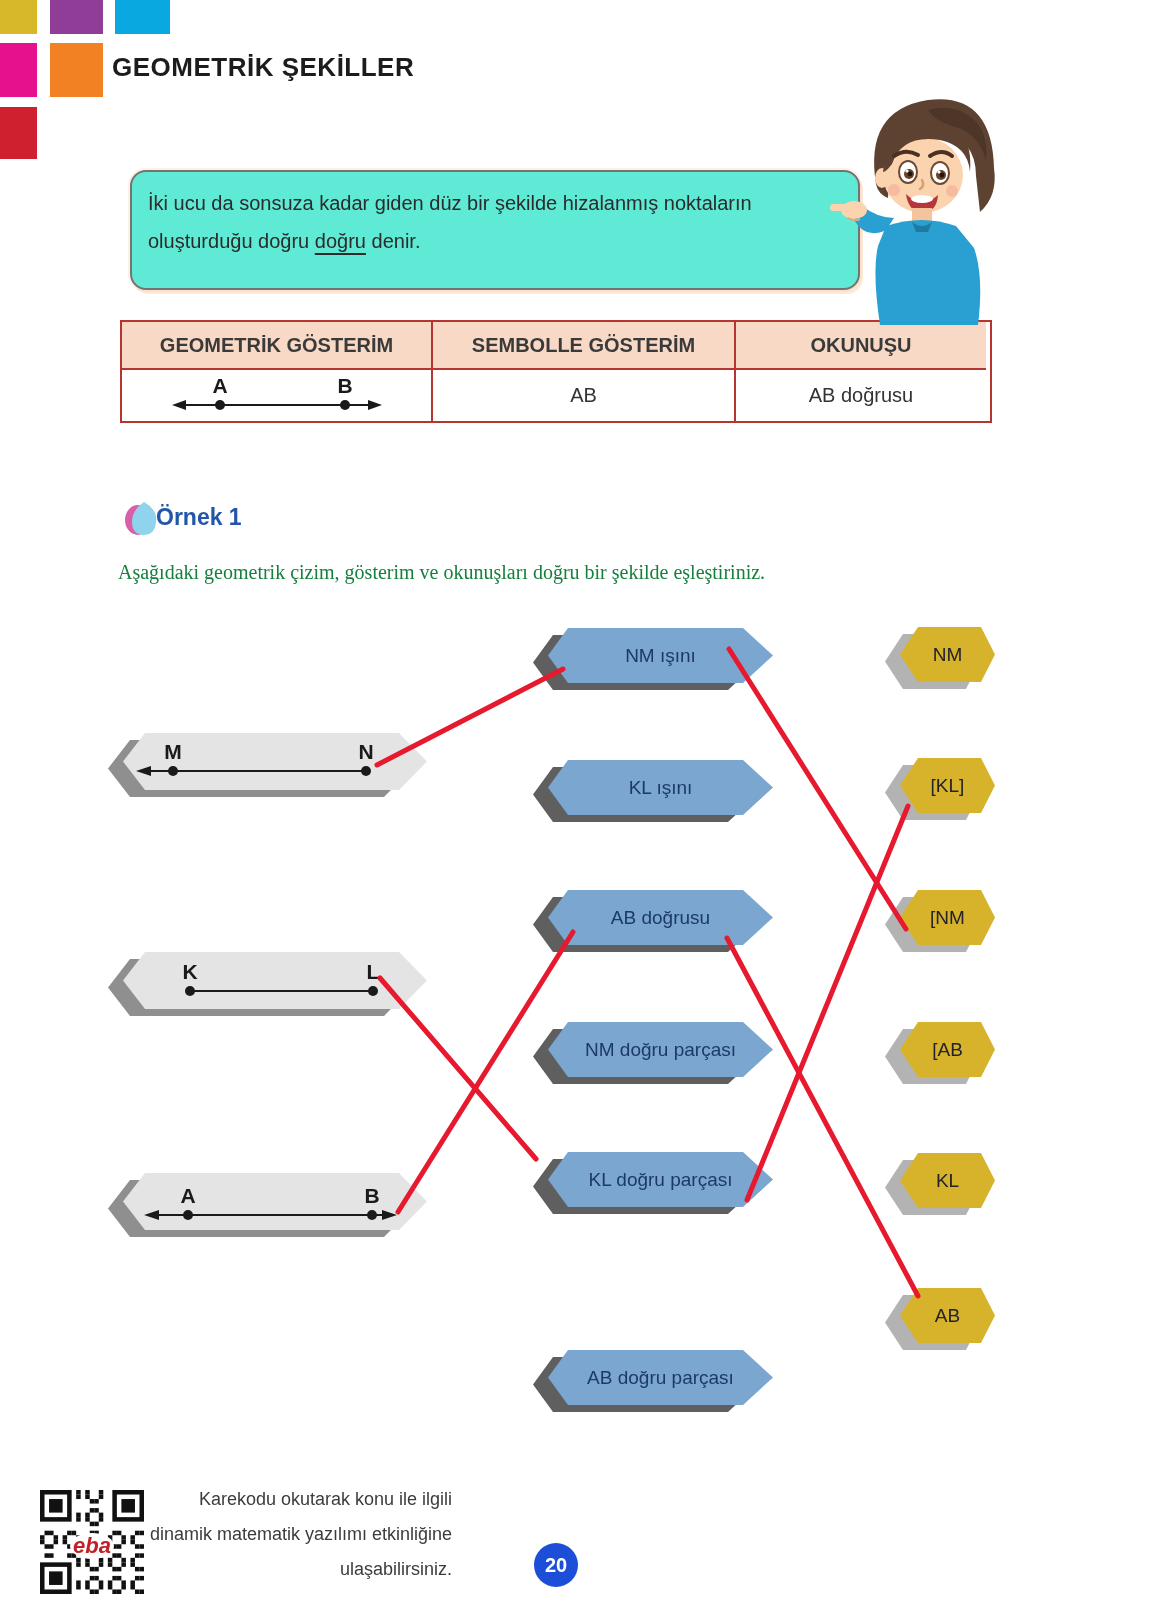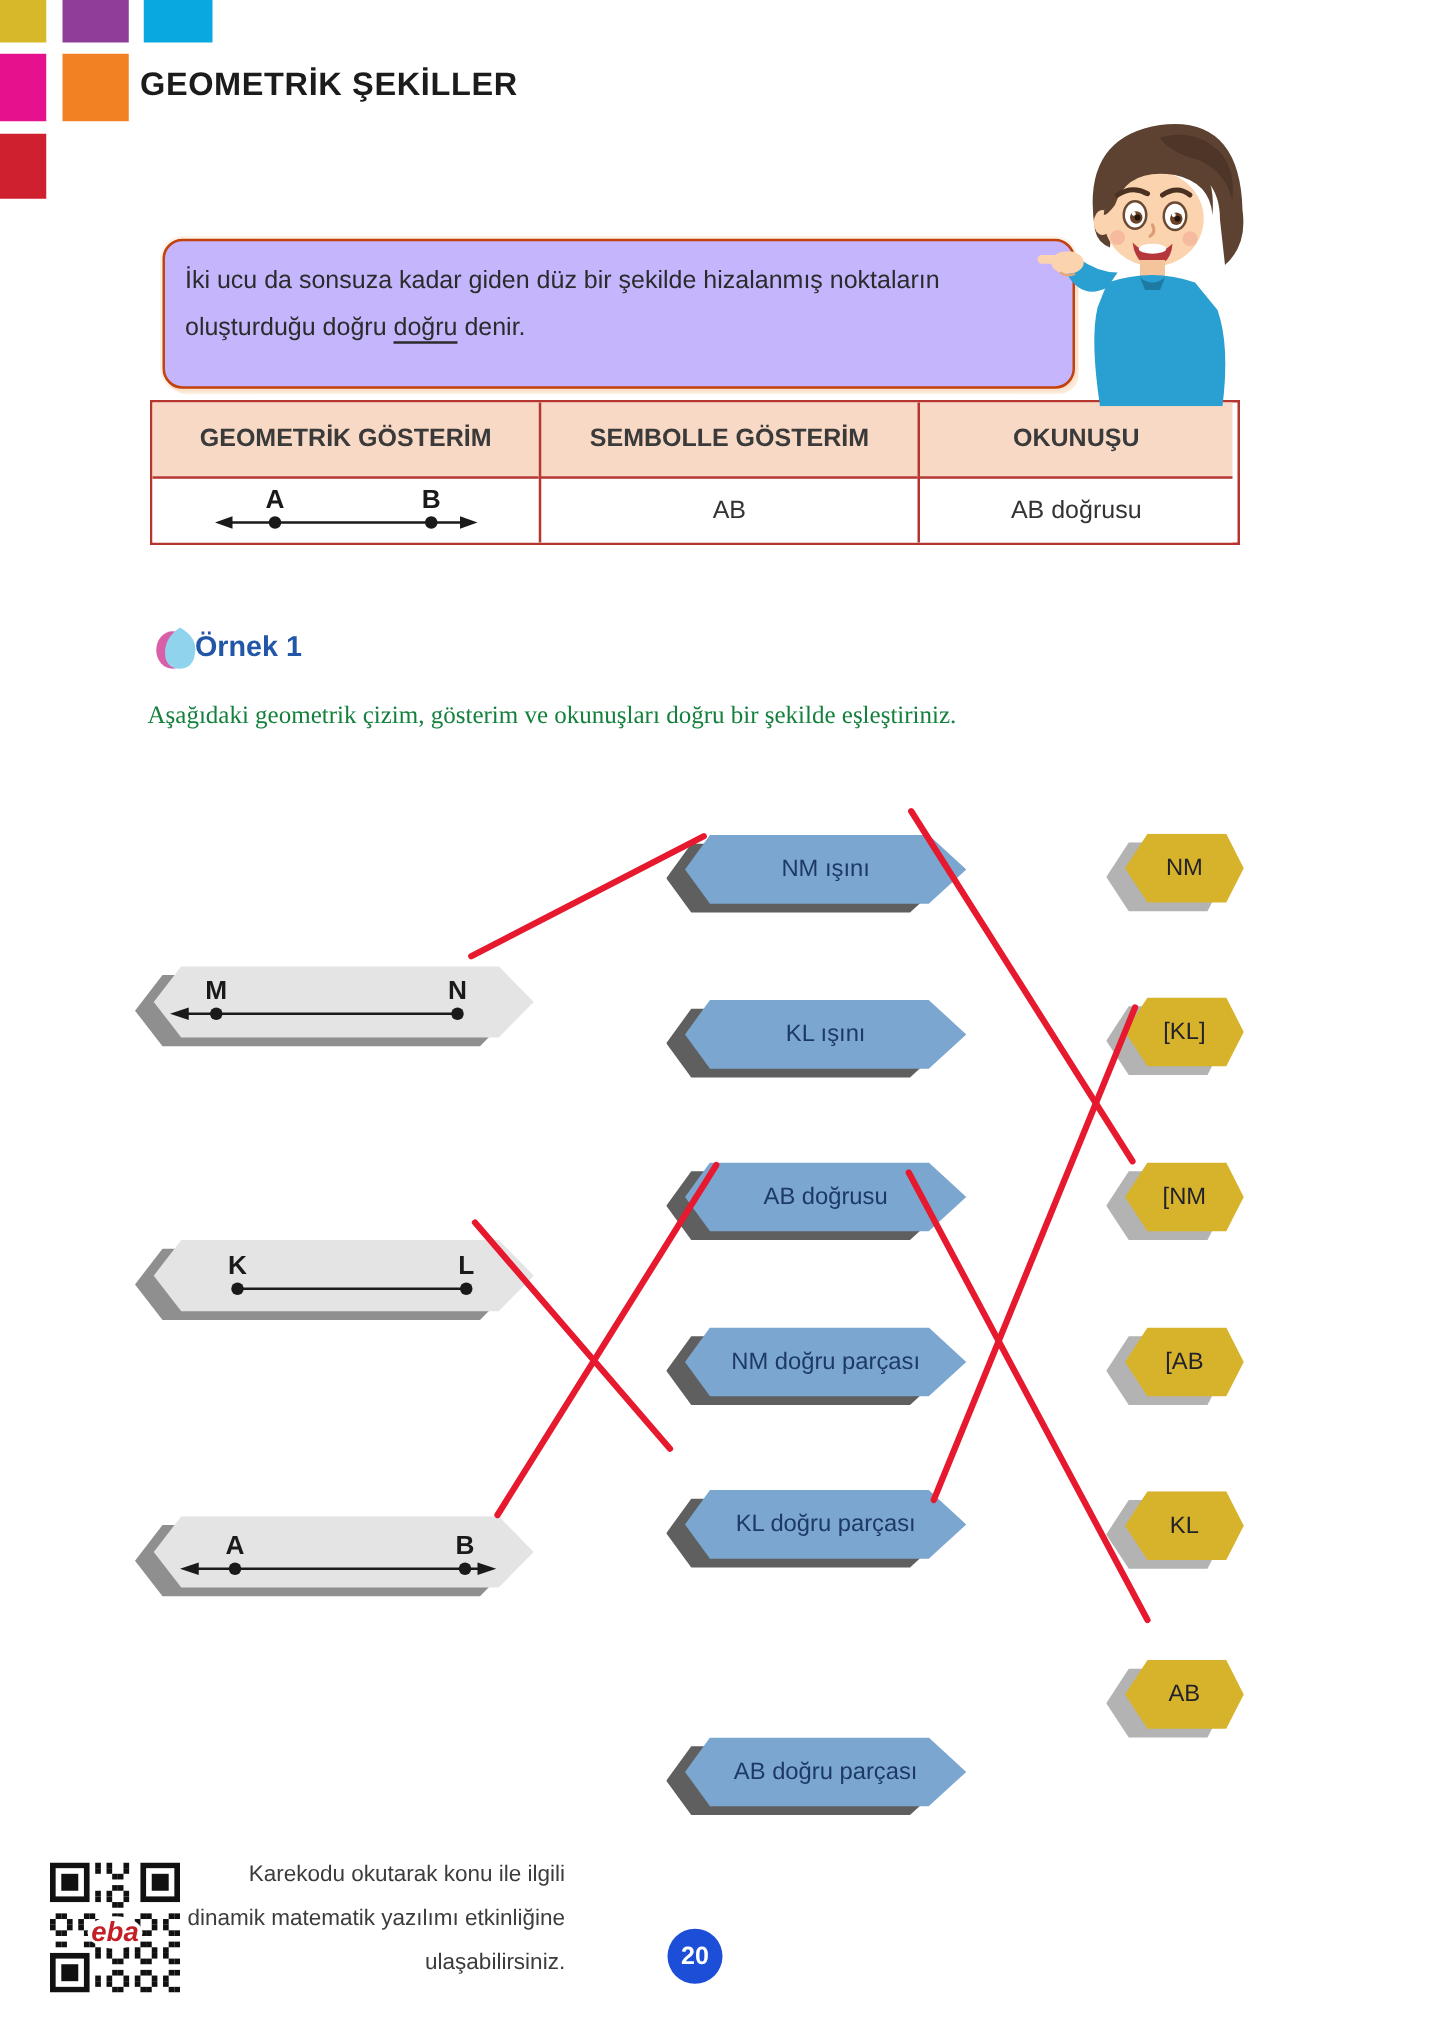--- a/index.html
+++ b/index.html
@@ -5,46 +5,46 @@
   html,body{margin:0;padding:0;background:#ffffff;}
   body{width:1151px;height:1624px;position:relative;font-family:"Liberation Sans", sans-serif;overflow:hidden;}
 
   
   .sq{position:absolute;}
 
   
   #page-title{position:absolute;left:112px;top:52px;font-size:26px;font-weight:bold;color:#1c1c1c;letter-spacing:.5px;margin:0;}
 
   
-  #callout{position:absolute;left:130px;top:170px;width:700px;height:92px;background:#c4b5fd;
-    border:2px solid #c2410c;border-radius:16px;box-shadow:3px 4px 0 rgba(246,196,150,.35), 0 0 0 2px rgba(250,225,200,.45);
-    padding:12px 10px 12px 16px;z-index:1;margin-top:21px;}
+  #callout{position:absolute;left:130px;top:170px;width:700px;height:92px;background:#5eead4;
+    border:2px solid #737373;border-radius:16px;box-shadow:3px 4px 0 rgba(246,196,150,.35), 0 0 0 2px rgba(250,225,200,.45);
+    padding:12px 10px 12px 16px;z-index:1;}
   #callout .cl-line{font-size:20px;color:#2b2b2b;line-height:38px;white-space:nowrap;}
   #callout .und{text-decoration:underline;text-underline-offset:5px;}
 
   
   #boy{position:absolute;left:828px;top:80px;z-index:2;}
 
   
   #geo-table{position:absolute;left:120px;top:320px;width:868px;border:2px solid #b6352f;z-index:1;}
   .t-row{display:flex;}
   .t-cell{box-sizing:border-box;border-left:2px solid #b6352f;display:flex;align-items:center;justify-content:center;
     font-size:20px;color:#333;}
   .t-cell:first-child{border-left:none;}
-  .t-head .t-cell{background:#f8d9c5;height:59px;font-weight:600;color:#3a3a3a;}
+  .t-head .t-cell{background:#f8d9c5;height:46px;font-weight:600;color:#3a3a3a;}
   .t-body .t-cell{background:#ffffff;height:53px;border-top:2px solid #b6352f;}
   .tc1{width:309px;} .tc2{width:303px;} .tc3{width:252px;}
 
   
   #example-head{position:absolute;left:122px;top:496px;display:flex;align-items:center;z-index:1;}
   #example-label{font-size:23px;font-weight:bold;color:#2257a8;margin-left:-8px;}
   #instruction{position:absolute;left:118px;top:561px;font-size:20px;color:#15803d;z-index:1;font-family:Liberation Serif, serif;}
 
   
-  .banner{position:absolute;z-index:2;margin-top:40px;}
+  .banner{position:absolute;z-index:2;}
   .banner .btxt{position:absolute;top:0;height:55px;line-height:55px;text-align:center;font-size:19px;}
   .mid-banner .btxt{left:15px;width:225px;color:#1d3a66;}
   .right-banner .btxt{left:15px;width:95px;color:#23222a;}
   .lb-letter{font-weight:bold;font-size:21px;fill:#1a1a1a;}
 
   #match-lines{position:absolute;left:0;top:0;z-index:5;pointer-events:none;}
 
   
   #qr{position:absolute;left:40px;top:1490px;z-index:1;}
   #footer-text{position:absolute;left:150px;top:1482px;font-size:18px;color:#3c3c3c;line-height:35px;z-index:1;text-align:right;}

